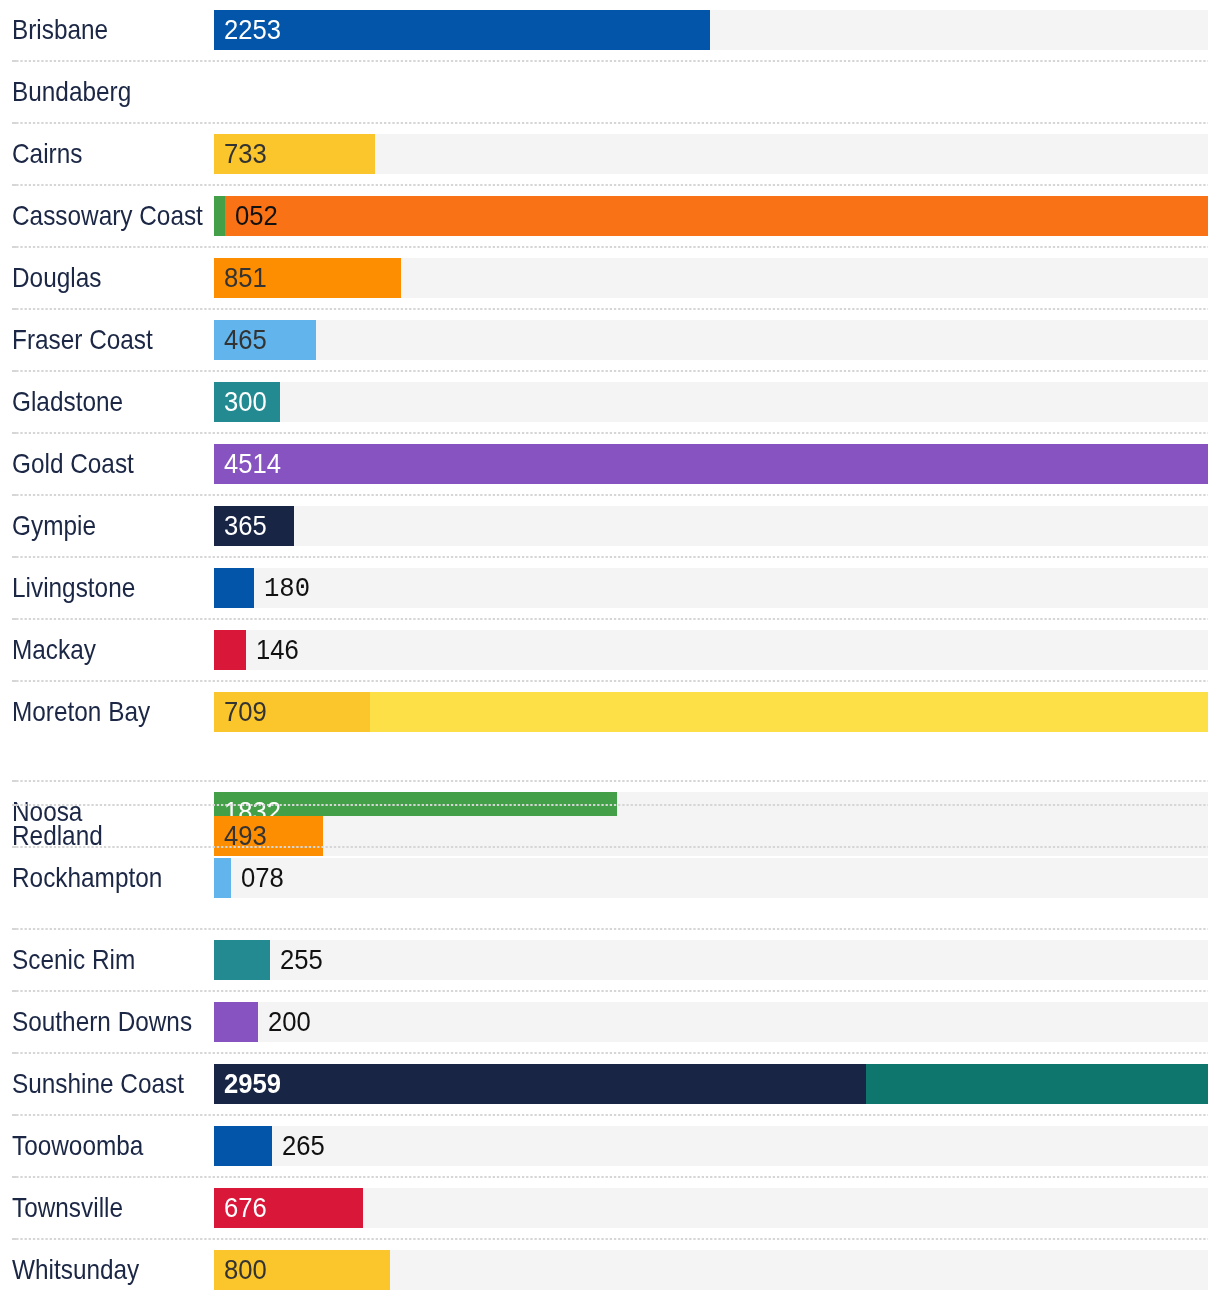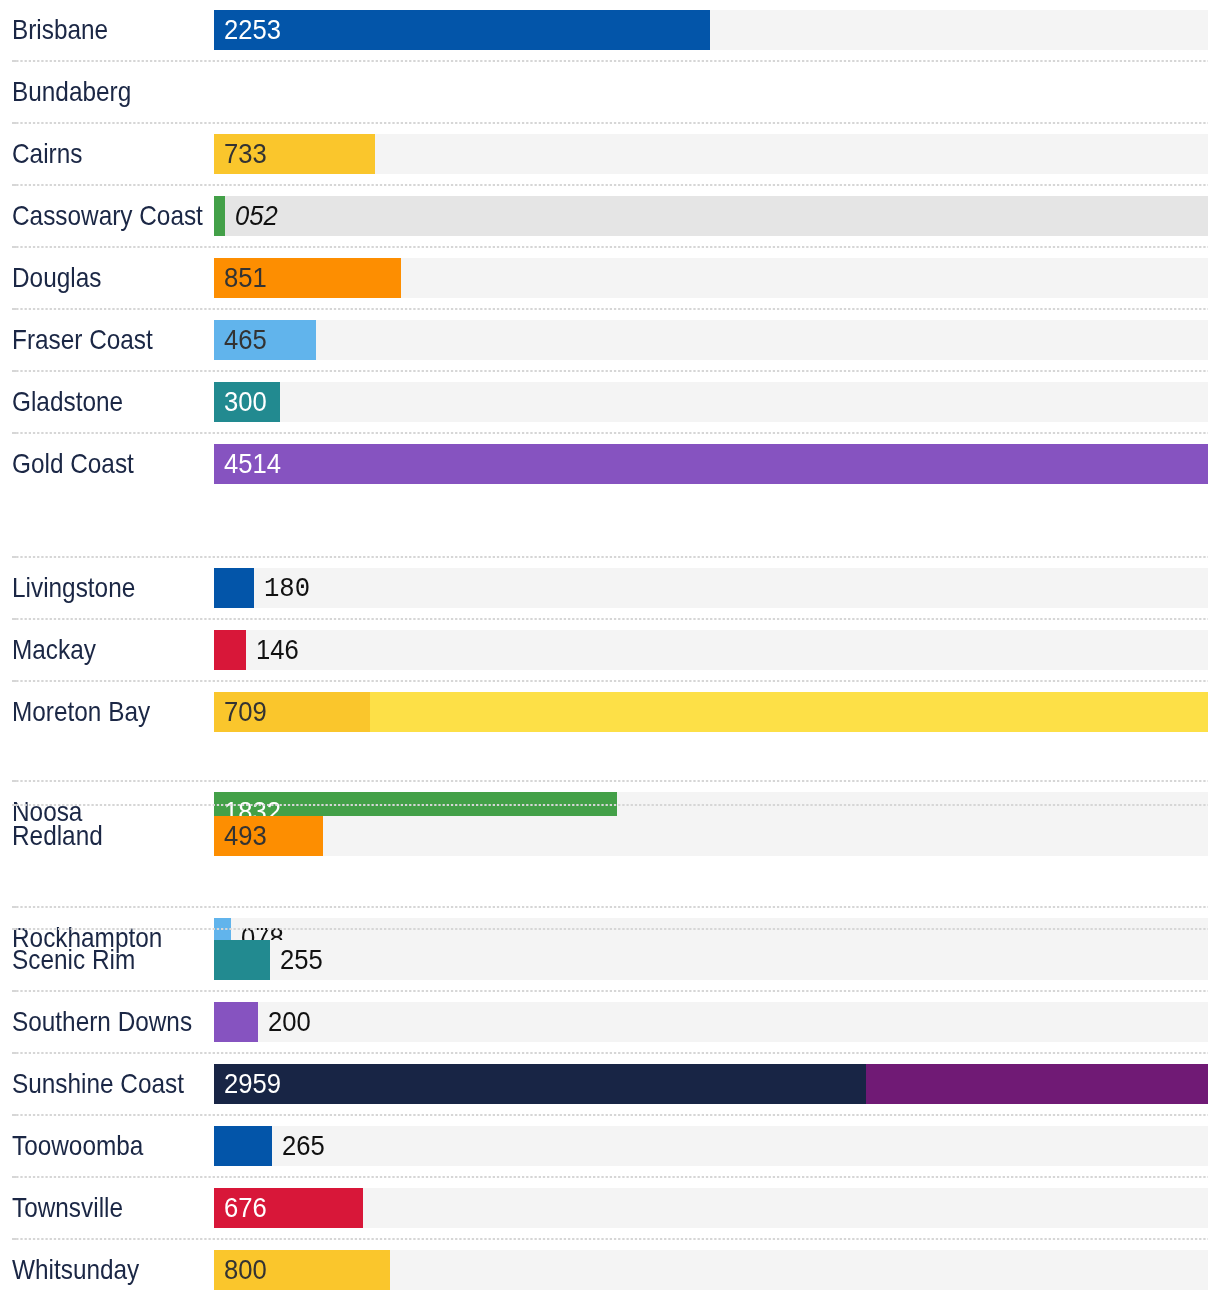--- a/index.html
+++ b/index.html
@@ -103,21 +103,21 @@
       <div class="bar" style="width: 161.409px; background: rgb(250, 198, 44);"></div>
       <div class="val" style="color: rgb(51, 51, 51); left: 10px;">733</div>
     </div>
   </div>
   <div class="row" style="top: 186px;">
     <svg class="rowline" viewBox="0 0 1220 2" width="1220" height="2">
         <line class="rowline-dash" x1="12" y1="1" x2="1208" y2="1" stroke="#d6d6d6" stroke-width="2" stroke-dasharray="2.3 1.88"></line>
         <rect class="rowline-cap" x="12" y="0" width="4.2" height="2" fill="#d6d6d6"></rect>
       </svg>
     <div class="cat" style="color: rgb(27, 39, 69);">Cassowary Coast</div>
-    <div class="track" style="background: #e5e5e5; font-style: italic;">
+    <div class="track" style="background: #f97316;">
       <div class="bar" style="width: 11.4506px; background: rgb(67, 160, 72);"></div>
       <div class="val" style="color: rgb(17, 17, 17); left: 21.4506px;">052</div>
     </div>
   </div>
   <div class="row" style="top: 248px;">
     <svg class="rowline" viewBox="0 0 1220 2" width="1220" height="2">
         <line class="rowline-dash" x1="12" y1="1" x2="1208" y2="1" stroke="#d6d6d6" stroke-width="2" stroke-dasharray="2.3 1.88"></line>
         <rect class="rowline-cap" x="12" y="0" width="4.2" height="2" fill="#d6d6d6"></rect>
       </svg>
     <div class="cat" style="color: rgb(27, 39, 69);">Douglas</div>
@@ -150,20 +150,31 @@
   </div>
   <div class="row" style="top: 434px;">
     <svg class="rowline" viewBox="0 0 1220 2" width="1220" height="2">
         <line class="rowline-dash" x1="12" y1="1" x2="1208" y2="1" stroke="#d6d6d6" stroke-width="2" stroke-dasharray="2.3 1.88"></line>
         <rect class="rowline-cap" x="12" y="0" width="4.2" height="2" fill="#d6d6d6"></rect>
       </svg>
     <div class="cat" style="color: rgb(27, 39, 69);">Gold Coast</div>
     <div class="track" style="background: rgb(244, 244, 244);">
       <div class="bar" style="width: 994px; background: rgb(134, 83, 192);"></div>
       <div class="val" style="color: rgb(255, 255, 255); left: 10px;">4514</div>
+    </div>
+  </div>
+  <div class="row" style="top: 496px;">
+    <svg class="rowline" viewBox="0 0 1220 2" width="1220" height="2">
+        <line class="rowline-dash" x1="12" y1="1" x2="1208" y2="1" stroke="#d6d6d6" stroke-width="2" stroke-dasharray="2.3 1.88"></line>
+        <rect class="rowline-cap" x="12" y="0" width="4.2" height="2" fill="#d6d6d6"></rect>
+      </svg>
+    <div class="cat" style="color: rgb(27, 39, 69);">Gympie</div>
+    <div class="track" style="background: rgb(244, 244, 244);">
+      <div class="bar" style="width: 80.3744px; background: rgb(24, 37, 69);"></div>
+      <div class="val" style="color: rgb(255, 255, 255); left: 10px;">365</div>
     </div>
   </div>
   <div class="row" style="top: 558px;">
     <svg class="rowline" viewBox="0 0 1220 2" width="1220" height="2">
         <line class="rowline-dash" x1="12" y1="1" x2="1208" y2="1" stroke="#d6d6d6" stroke-width="2" stroke-dasharray="2.3 1.88"></line>
         <rect class="rowline-cap" x="12" y="0" width="4.2" height="2" fill="#d6d6d6"></rect>
       </svg>
     <div class="cat" style="color: rgb(27, 39, 69);">Livingstone</div>
     <div class="track" style="background: rgb(244, 244, 244); font-family: Liberation Mono, monospace;">
       <div class="bar" style="width: 39.6367px; background: rgb(3, 85, 169);"></div>
@@ -207,21 +218,21 @@
     <svg class="rowline" viewBox="0 0 1220 2" width="1220" height="2">
         <line class="rowline-dash" x1="12" y1="1" x2="1208" y2="1" stroke="#d6d6d6" stroke-width="2" stroke-dasharray="2.3 1.88"></line>
         <rect class="rowline-cap" x="12" y="0" width="4.2" height="2" fill="#d6d6d6"></rect>
       </svg>
     <div class="cat" style="color: rgb(27, 39, 69);">Redland</div>
     <div class="track" style="background: rgb(244, 244, 244);">
       <div class="bar" style="width: 108.56px; background: rgb(253, 142, 1);"></div>
       <div class="val" style="color: rgb(51, 51, 51); left: 10px;">493</div>
     </div>
   </div>
-  <div class="row" style="top: 908px;">
+  <div class="row" style="top: 848px;">
     <svg class="rowline" viewBox="0 0 1220 2" width="1220" height="2">
         <line class="rowline-dash" x1="12" y1="1" x2="1208" y2="1" stroke="#d6d6d6" stroke-width="2" stroke-dasharray="2.3 1.88"></line>
         <rect class="rowline-cap" x="12" y="0" width="4.2" height="2" fill="#d6d6d6"></rect>
       </svg>
     <div class="cat" style="color: rgb(27, 39, 69);">Rockhampton</div>
     <div class="track" style="background: rgb(244, 244, 244);">
       <div class="bar" style="width: 17.1759px; background: rgb(97, 180, 236);"></div>
       <div class="val" style="color: rgb(17, 17, 17); left: 27.1759px;">078</div>
     </div>
   </div>
@@ -246,21 +257,21 @@
       <div class="bar" style="width: 44.0408px; background: rgb(134, 83, 192);"></div>
       <div class="val" style="color: rgb(17, 17, 17); left: 54.0408px;">200</div>
     </div>
   </div>
   <div class="row" style="top: 1054px;">
     <svg class="rowline" viewBox="0 0 1220 2" width="1220" height="2">
         <line class="rowline-dash" x1="12" y1="1" x2="1208" y2="1" stroke="#d6d6d6" stroke-width="2" stroke-dasharray="2.3 1.88"></line>
         <rect class="rowline-cap" x="12" y="0" width="4.2" height="2" fill="#d6d6d6"></rect>
       </svg>
     <div class="cat" style="color: rgb(27, 39, 69);">Sunshine Coast</div>
-    <div class="track" style="background: #701a75;">
+    <div class="track" style="background: #0f766e; font-weight: bold;">
       <div class="bar" style="width: 651.583px; background: rgb(24, 37, 69);"></div>
       <div class="val" style="color: rgb(255, 255, 255); left: 10px;">2959</div>
     </div>
   </div>
   <div class="row" style="top: 1116px;">
     <svg class="rowline" viewBox="0 0 1220 2" width="1220" height="2">
         <line class="rowline-dash" x1="12" y1="1" x2="1208" y2="1" stroke="#d6d6d6" stroke-width="2" stroke-dasharray="2.3 1.88"></line>
         <rect class="rowline-cap" x="12" y="0" width="4.2" height="2" fill="#d6d6d6"></rect>
       </svg>
     <div class="cat" style="color: rgb(27, 39, 69);">Toowoomba</div>

